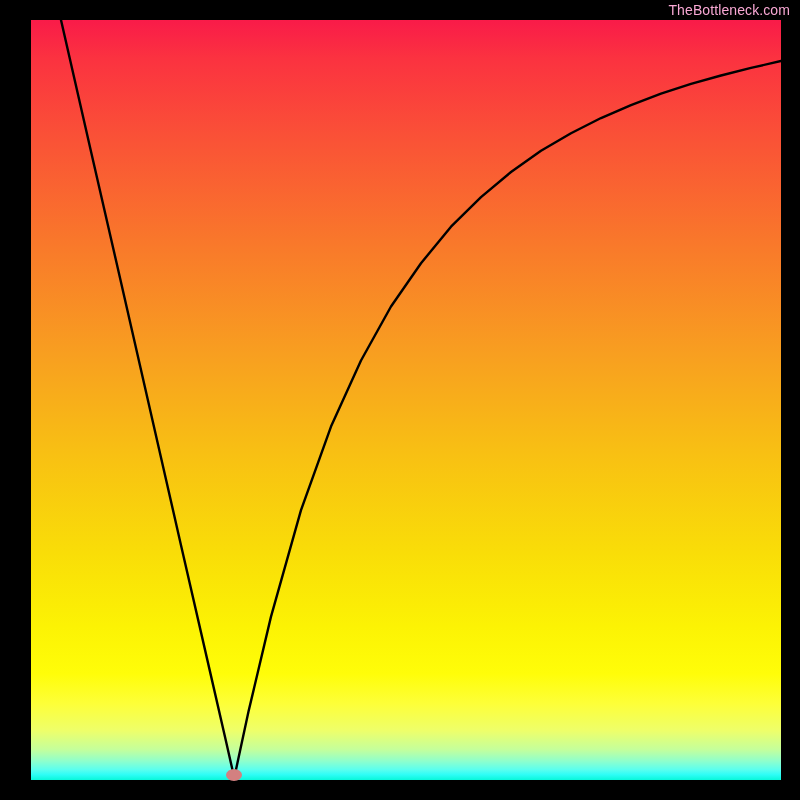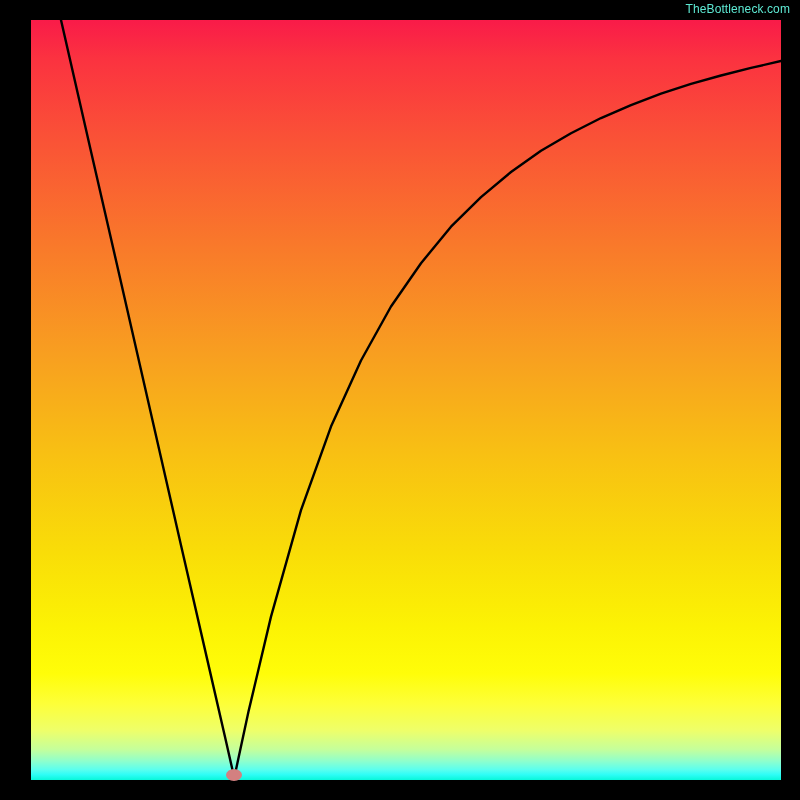--- a/index.html
+++ b/index.html
@@ -58,22 +58,22 @@
     width: 16px;
     height: 12px;
     border-radius: 50%;
     background: #d38080;
     transform: translate(-50%, -50%);
   }
   .watermark {
     position: absolute;
     top: 2px;
     right: 10px;
-    color: #5eead4;
-    font-size: 12px;
+    color: #f9a8d4;
+    font-size: 14px;
     font-weight: 500;
     letter-spacing: 0.1px;
     white-space: nowrap;
     z-index: 20;
   }
 </style>
 </head>
 <body>
 
 <div class="watermark">TheBottleneck.com</div>

